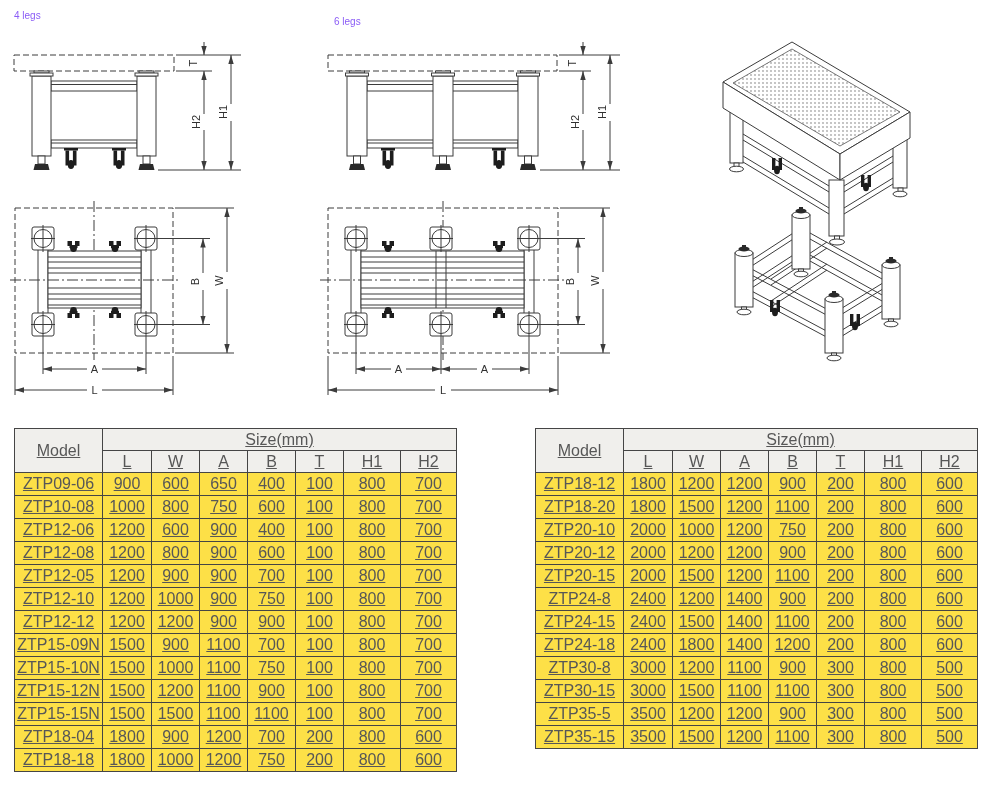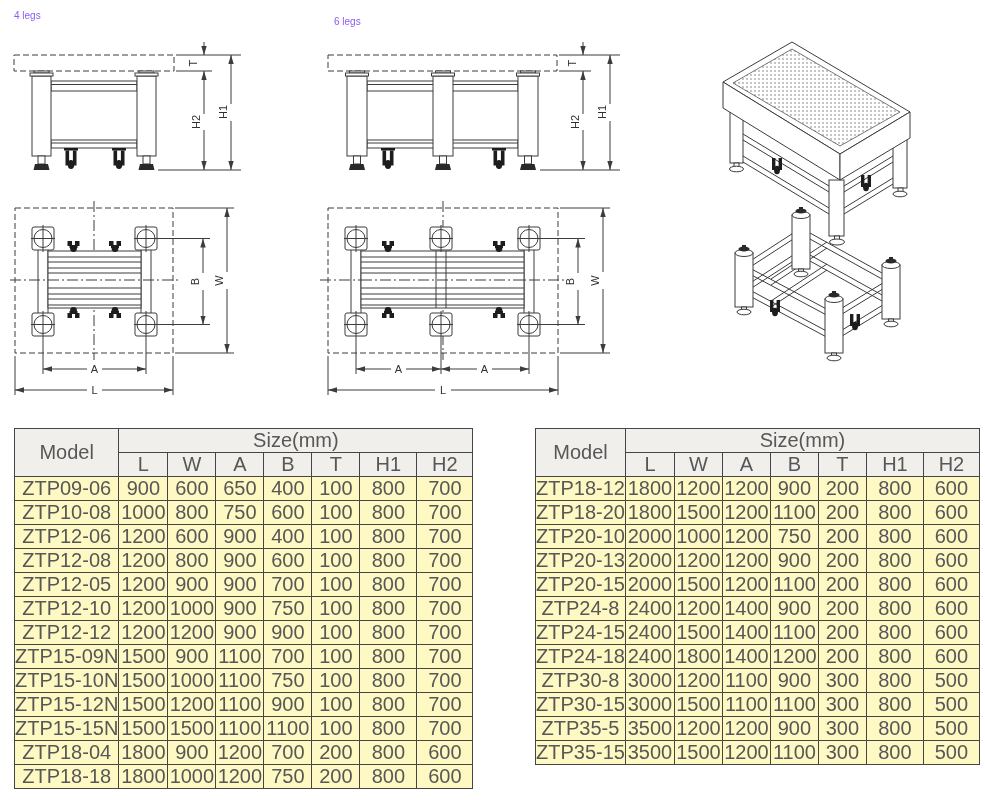--- a/index.html
+++ b/index.html
@@ -13,21 +13,21 @@
   #svg-side6{left:315px;top:38px;}
   #svg-plan4{left:10px;top:198px;}
   #svg-plan6{left:315px;top:198px;}
   #svg-iso{left:650px;top:22px;}
   .ln{stroke:#3c3c3c;stroke-width:1;fill:none;}
   .lnw{stroke:#3c3c3c;stroke-width:1;fill:#ffffff;}
   .dash{stroke-dasharray:6 3;}
   .cdash{stroke-dasharray:11 3 2 3;}
   .dim-text{font-size:11px;fill:#303030;font-family:"Liberation Sans",sans-serif;}
   table.spec{position:absolute;border-collapse:collapse;table-layout:fixed;
-             font-size:20px;color:#575757;background:#fef9c3;}
+             font-size:16px;color:#575757;background:#fde047;text-decoration:underline;}
   table.spec th,table.spec td{border:1px solid #454545;text-align:center;
              font-weight:normal;padding:0;height:22px;overflow:hidden;white-space:nowrap;}
   table.spec thead th{background:#f0efec;height:21px;}
   #table-left{left:14px;top:428px;}
   #table-right{left:535px;top:428px;}
 </style>
 </head>
 <body>
 
 <div class="stage">
@@ -573,21 +573,21 @@
           <td>ZTP20-10</td>
           <td>2000</td>
           <td>1000</td>
           <td>1200</td>
           <td>750</td>
           <td>200</td>
           <td>800</td>
           <td>600</td>
         </tr>
         <tr>
-          <td>ZTP20-13</td>
+          <td>ZTP20-12</td>
           <td>2000</td>
           <td>1200</td>
           <td>1200</td>
           <td>900</td>
           <td>200</td>
           <td>800</td>
           <td>600</td>
         </tr>
         <tr>
           <td>ZTP20-15</td>

